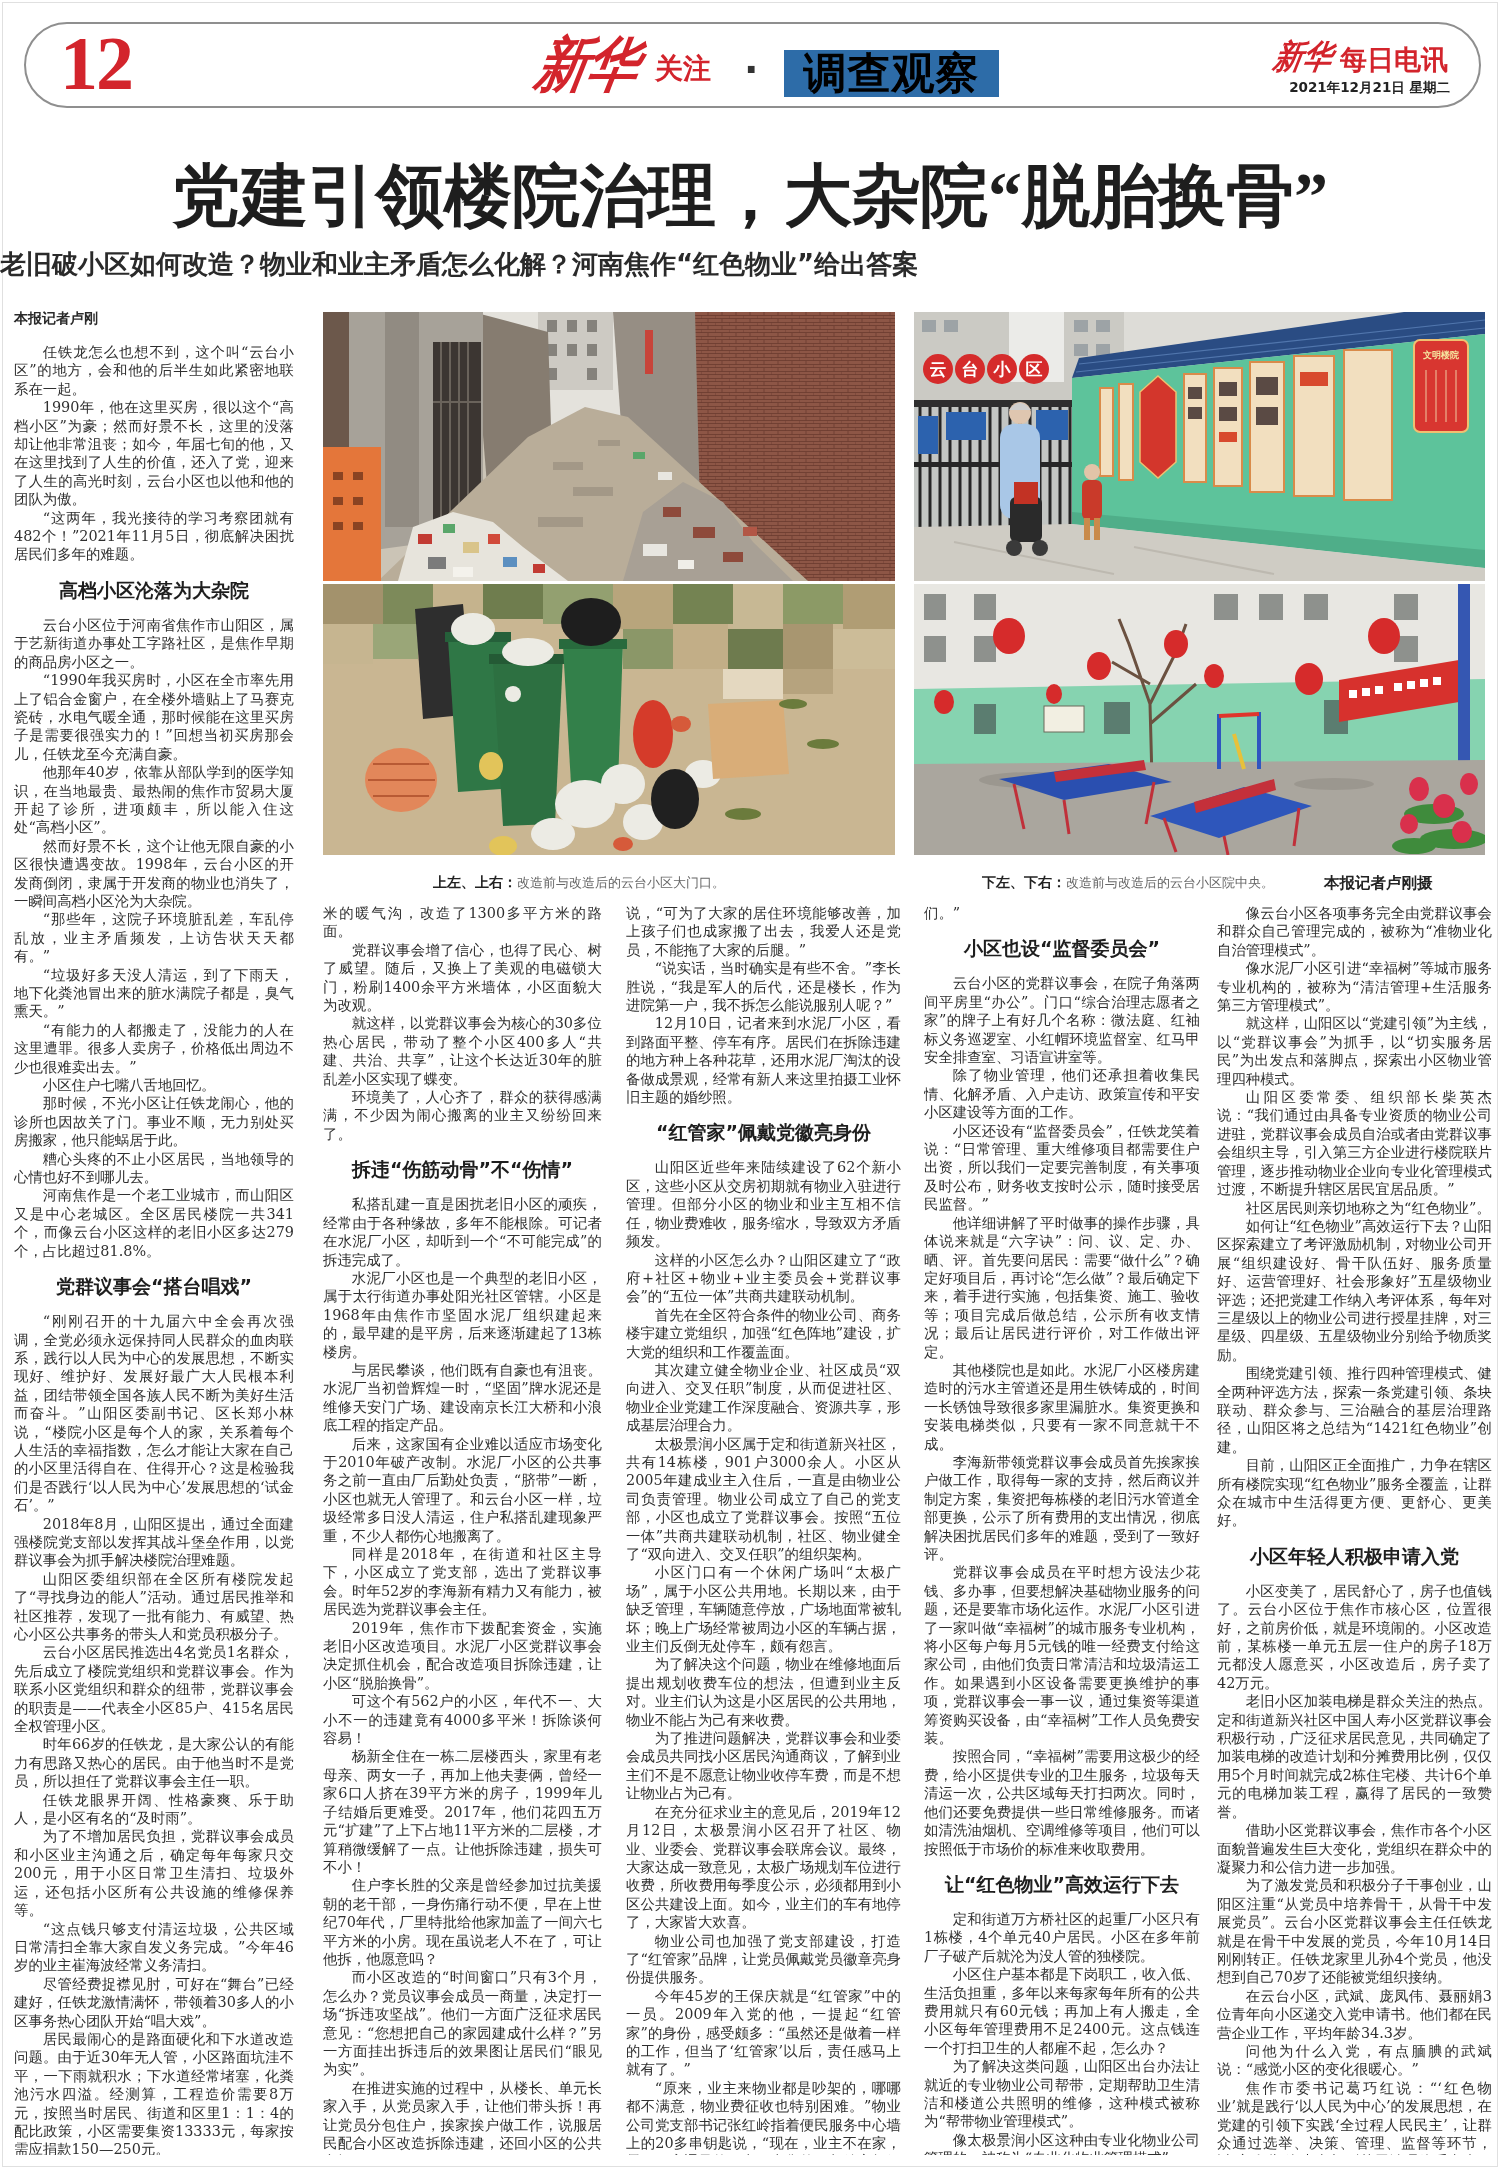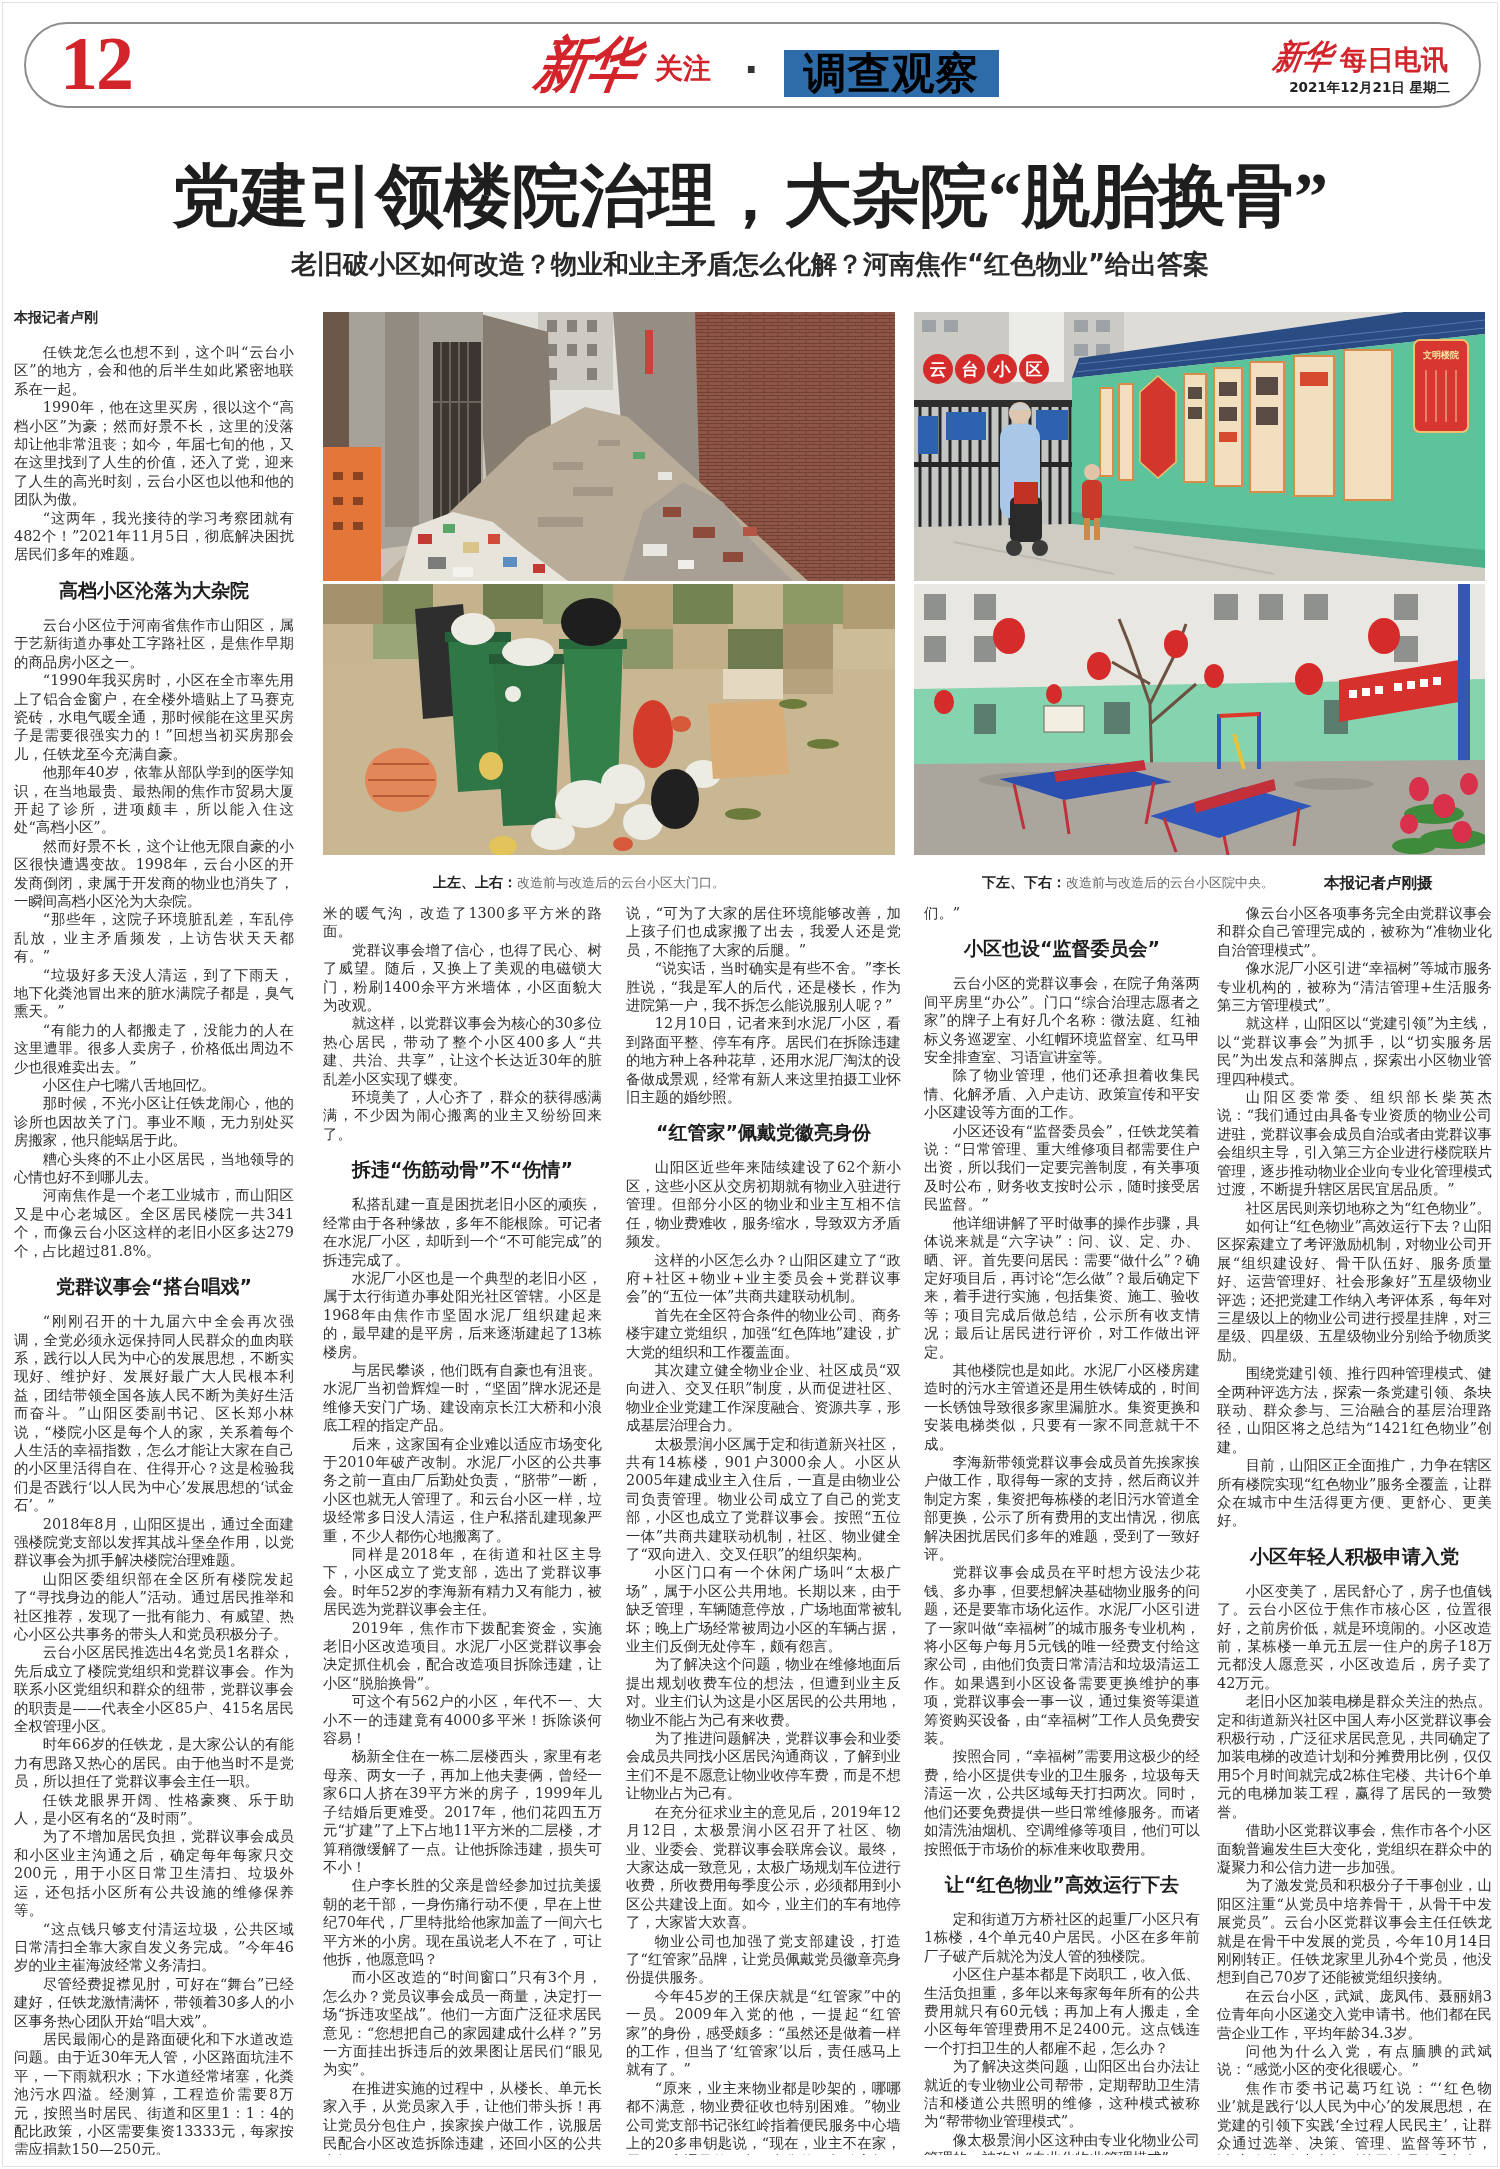--- a/index.html
+++ b/index.html
@@ -11,22 +11,22 @@
 .masthead{position:absolute;left:24px;top:22px;width:1457px;height:86px;border:2.5px solid var(--frame-gray);border-radius:44px;background:#fff}
 .page-number{position:absolute;left:60px;top:30px;font-family:"Liberation Serif",serif;font-weight:bold;font-size:76px;line-height:66px;color:var(--brand-red);letter-spacing:-2px}
 .xh-logo{position:absolute;left:543px;top:30px;font-family:"DejaVu Serif",serif;font-style:italic;font-weight:bold;font-size:52px;line-height:60px;color:var(--brand-red);transform:skewX(-10deg) scaleY(1.15);transform-origin:left top;letter-spacing:-2px}
 .focus{position:absolute;left:655px;top:47px;font-family:"DejaVu Serif",serif;font-weight:bold;font-size:28px;line-height:44px;color:var(--brand-red)}
 .sep{position:absolute;left:744px;top:47px;font-family:"DejaVu Sans",sans-serif;font-weight:bold;font-size:38px;line-height:44px;color:#333}
 .column-box{position:absolute;left:784px;top:50px;width:215px;height:47px;background:var(--section-blue);color:#000000;font-family:"DejaVu Sans",sans-serif;font-weight:bold;font-size:43px;line-height:47px;text-align:center;letter-spacing:1px}
 .brand-logo{position:absolute;left:1278px;top:36px;font-family:"DejaVu Serif",serif;font-style:italic;font-weight:bold;font-size:29px;line-height:36px;color:var(--brand-red);transform:skewX(-10deg) scaleY(1.15);transform-origin:left top}
 .brand-name{position:absolute;left:1340px;top:45px;font-family:"DejaVu Serif",serif;font-weight:bold;font-size:27px;line-height:30px;color:var(--brand-red)}
 .paper-date{position:absolute;left:1230px;top:79px;width:220px;text-align:right;font-family:"DejaVu Sans",sans-serif;font-weight:bold;font-size:13.5px;line-height:16px;color:#222}
 .headline{position:absolute;left:0;top:160px;width:1500px;text-align:center;font-family:Liberation Serif, serif;font-weight:bold;font-size:68px;line-height:72px;color:var(--heading-text)}
-.subheadline{position:absolute;left:0;top:248px;width:1500px;text-align:center;font-family:"DejaVu Sans",sans-serif;font-size:26px;line-height:32px;color:#2a2a2a}
-.byline{position:absolute;left:14px;top:309px;font-family:Liberation Mono, monospace;font-weight:bold;font-size:14px;line-height:18px;color:#2a2a2a}
+.subheadline{position:absolute;left:0;top:248px;width:1500px;font-family:"DejaVu Sans",sans-serif;font-size:26px;line-height:32px;color:#2a2a2a}
+.byline{position:absolute;left:14px;top:309px;font-family:Liberation Sans, sans-serif;font-weight:bold;font-size:14px;line-height:18px;color:#2a2a2a}
 .photo{position:absolute;overflow:hidden;background:#ccc}
 .photo svg{display:block;width:100%;height:100%}
 .caption{position:absolute;top:875px;font-size:13px;line-height:15px;white-space:nowrap}
 .caption .cap-label{font-family:"DejaVu Sans",sans-serif;font-weight:bold;color:#222;font-size:14px}
 .caption .cap-text{font-family:"DejaVu Serif",serif;color:#666}
 .credit{position:absolute;left:1324px;top:873px;font-family:"DejaVu Sans",sans-serif;font-weight:bold;font-size:15.5px;line-height:20px;color:#222;white-space:nowrap}
 .col{position:absolute;overflow:hidden;font-family:"DejaVu Serif",serif;font-size:14.4px;line-height:18.4px;color:var(--body-text);text-align:justify}
 .col .para{text-indent:2em}
 .col .para.cont{text-indent:0}
 .col .subhead{height:52px;line-height:52px;text-align:center;font-family:"DejaVu Sans",sans-serif;font-weight:bold;font-size:19px;color:var(--heading-text);white-space:nowrap}

